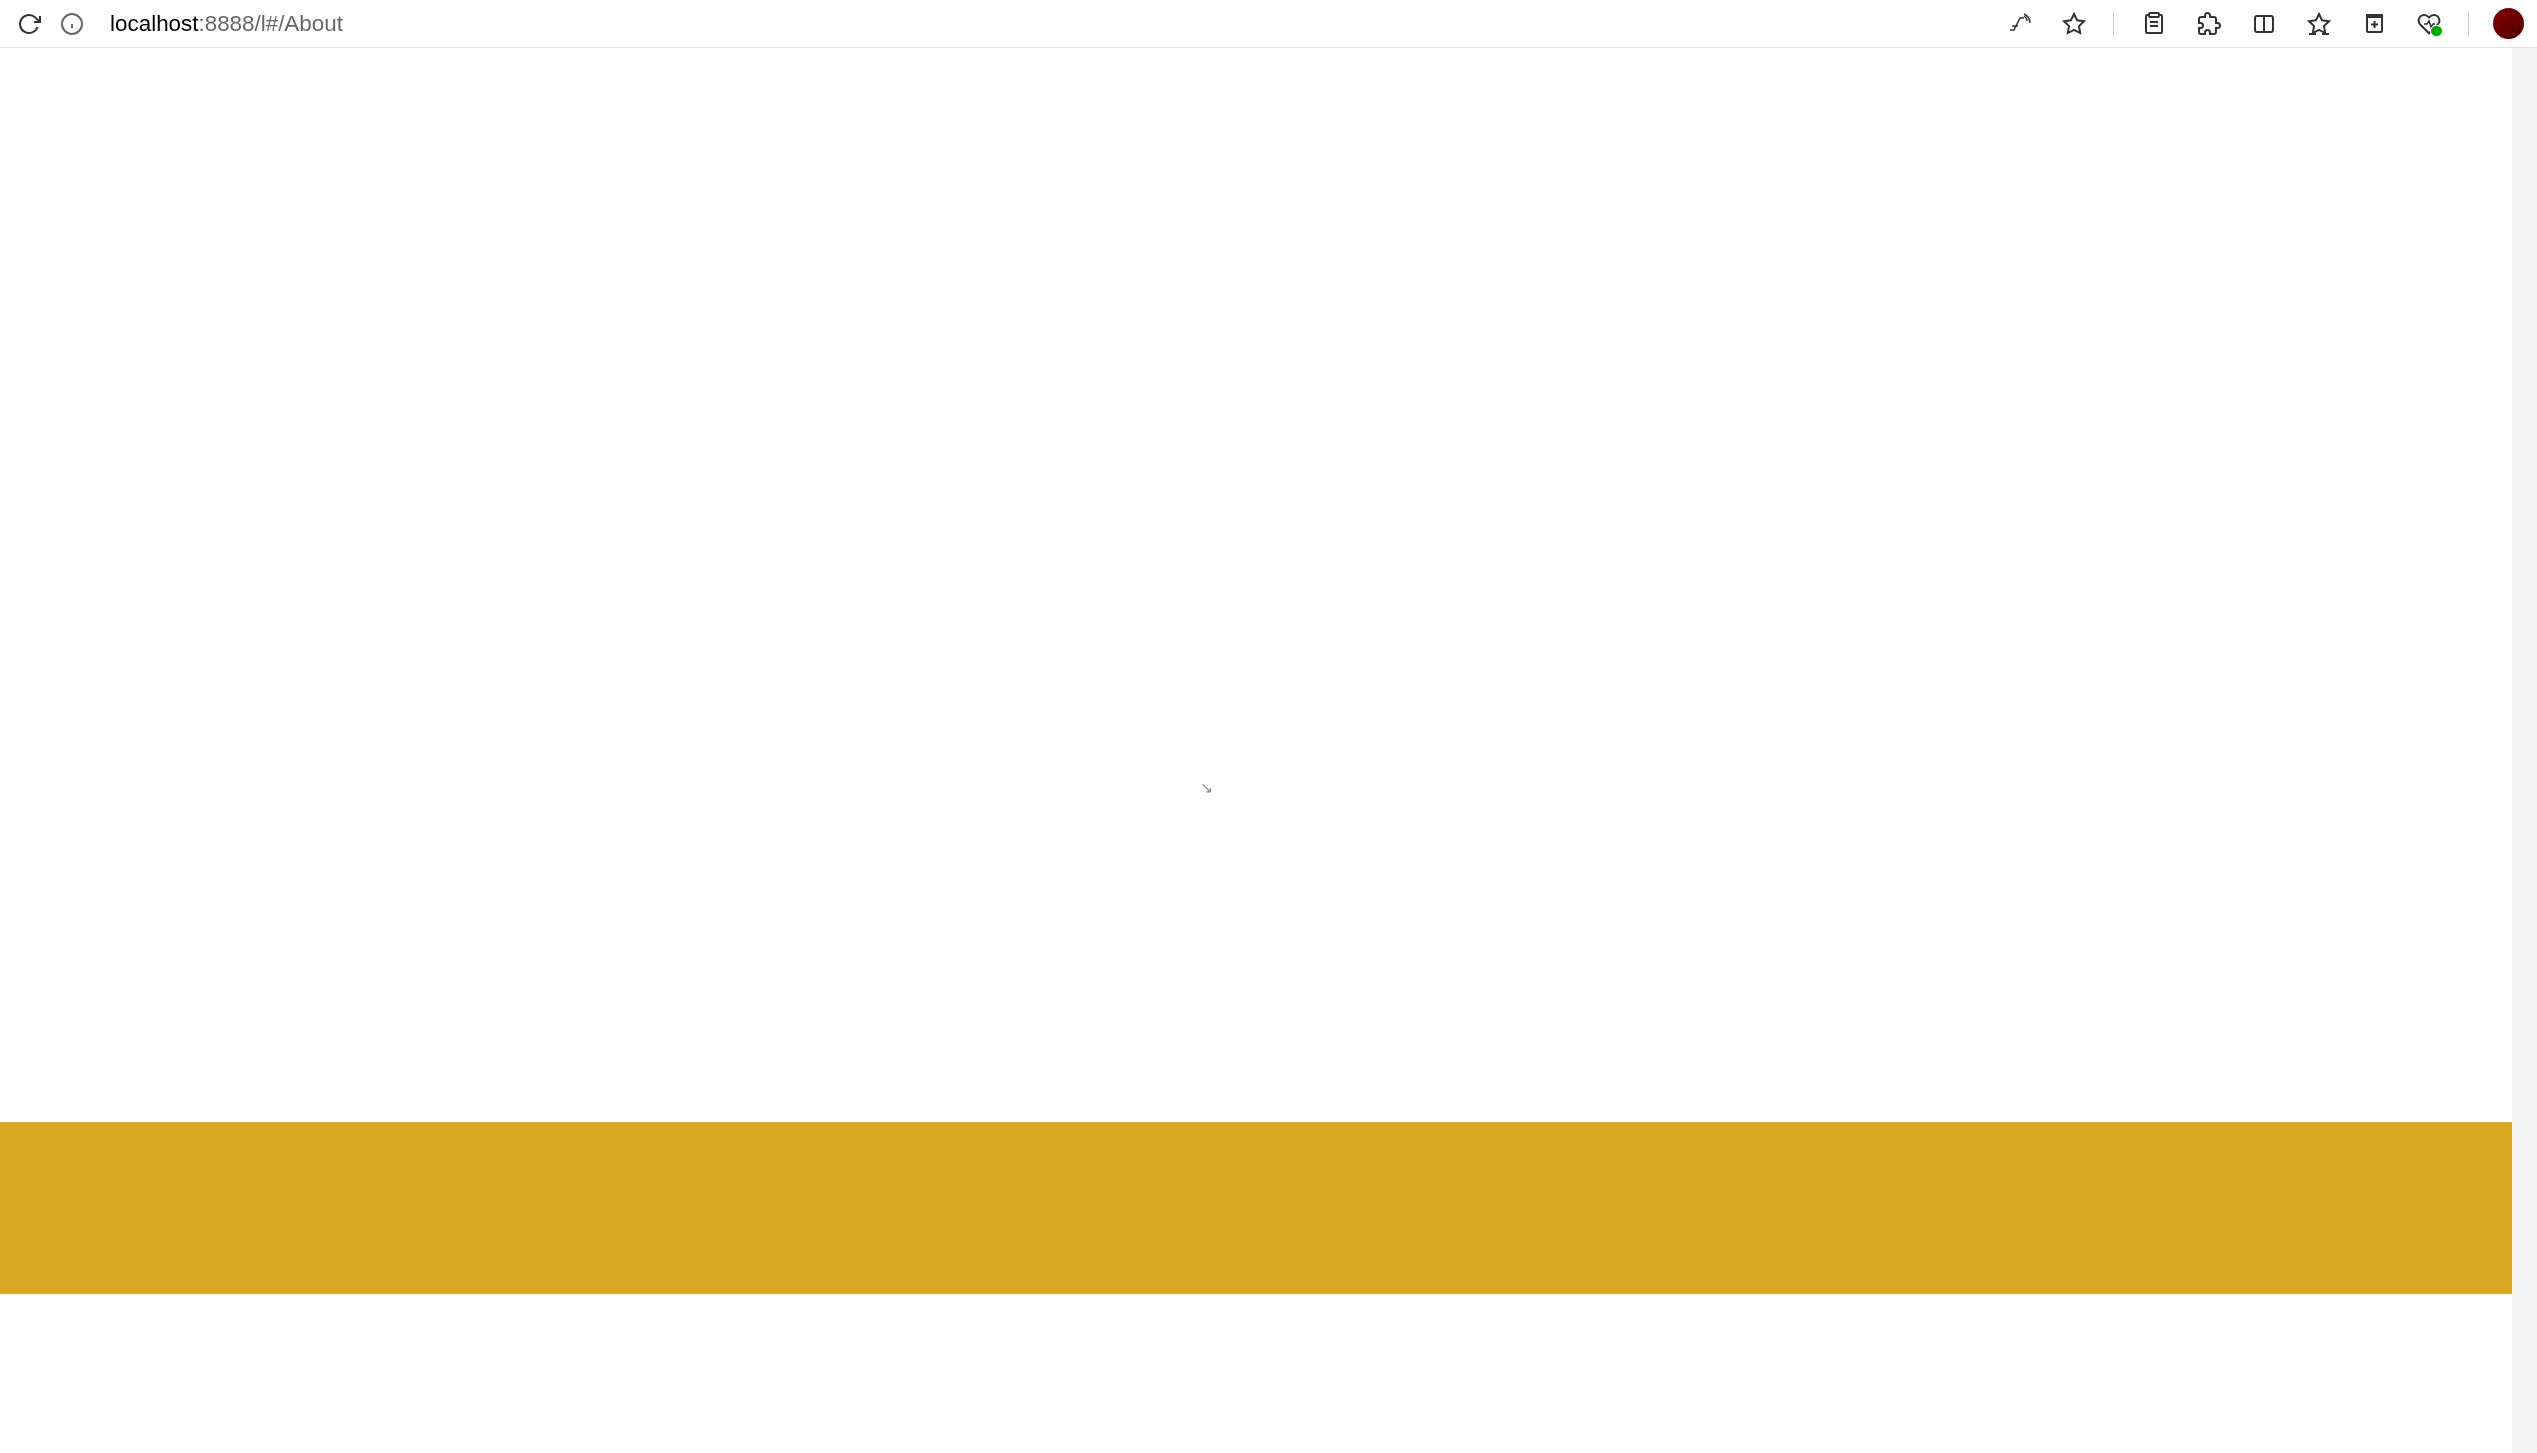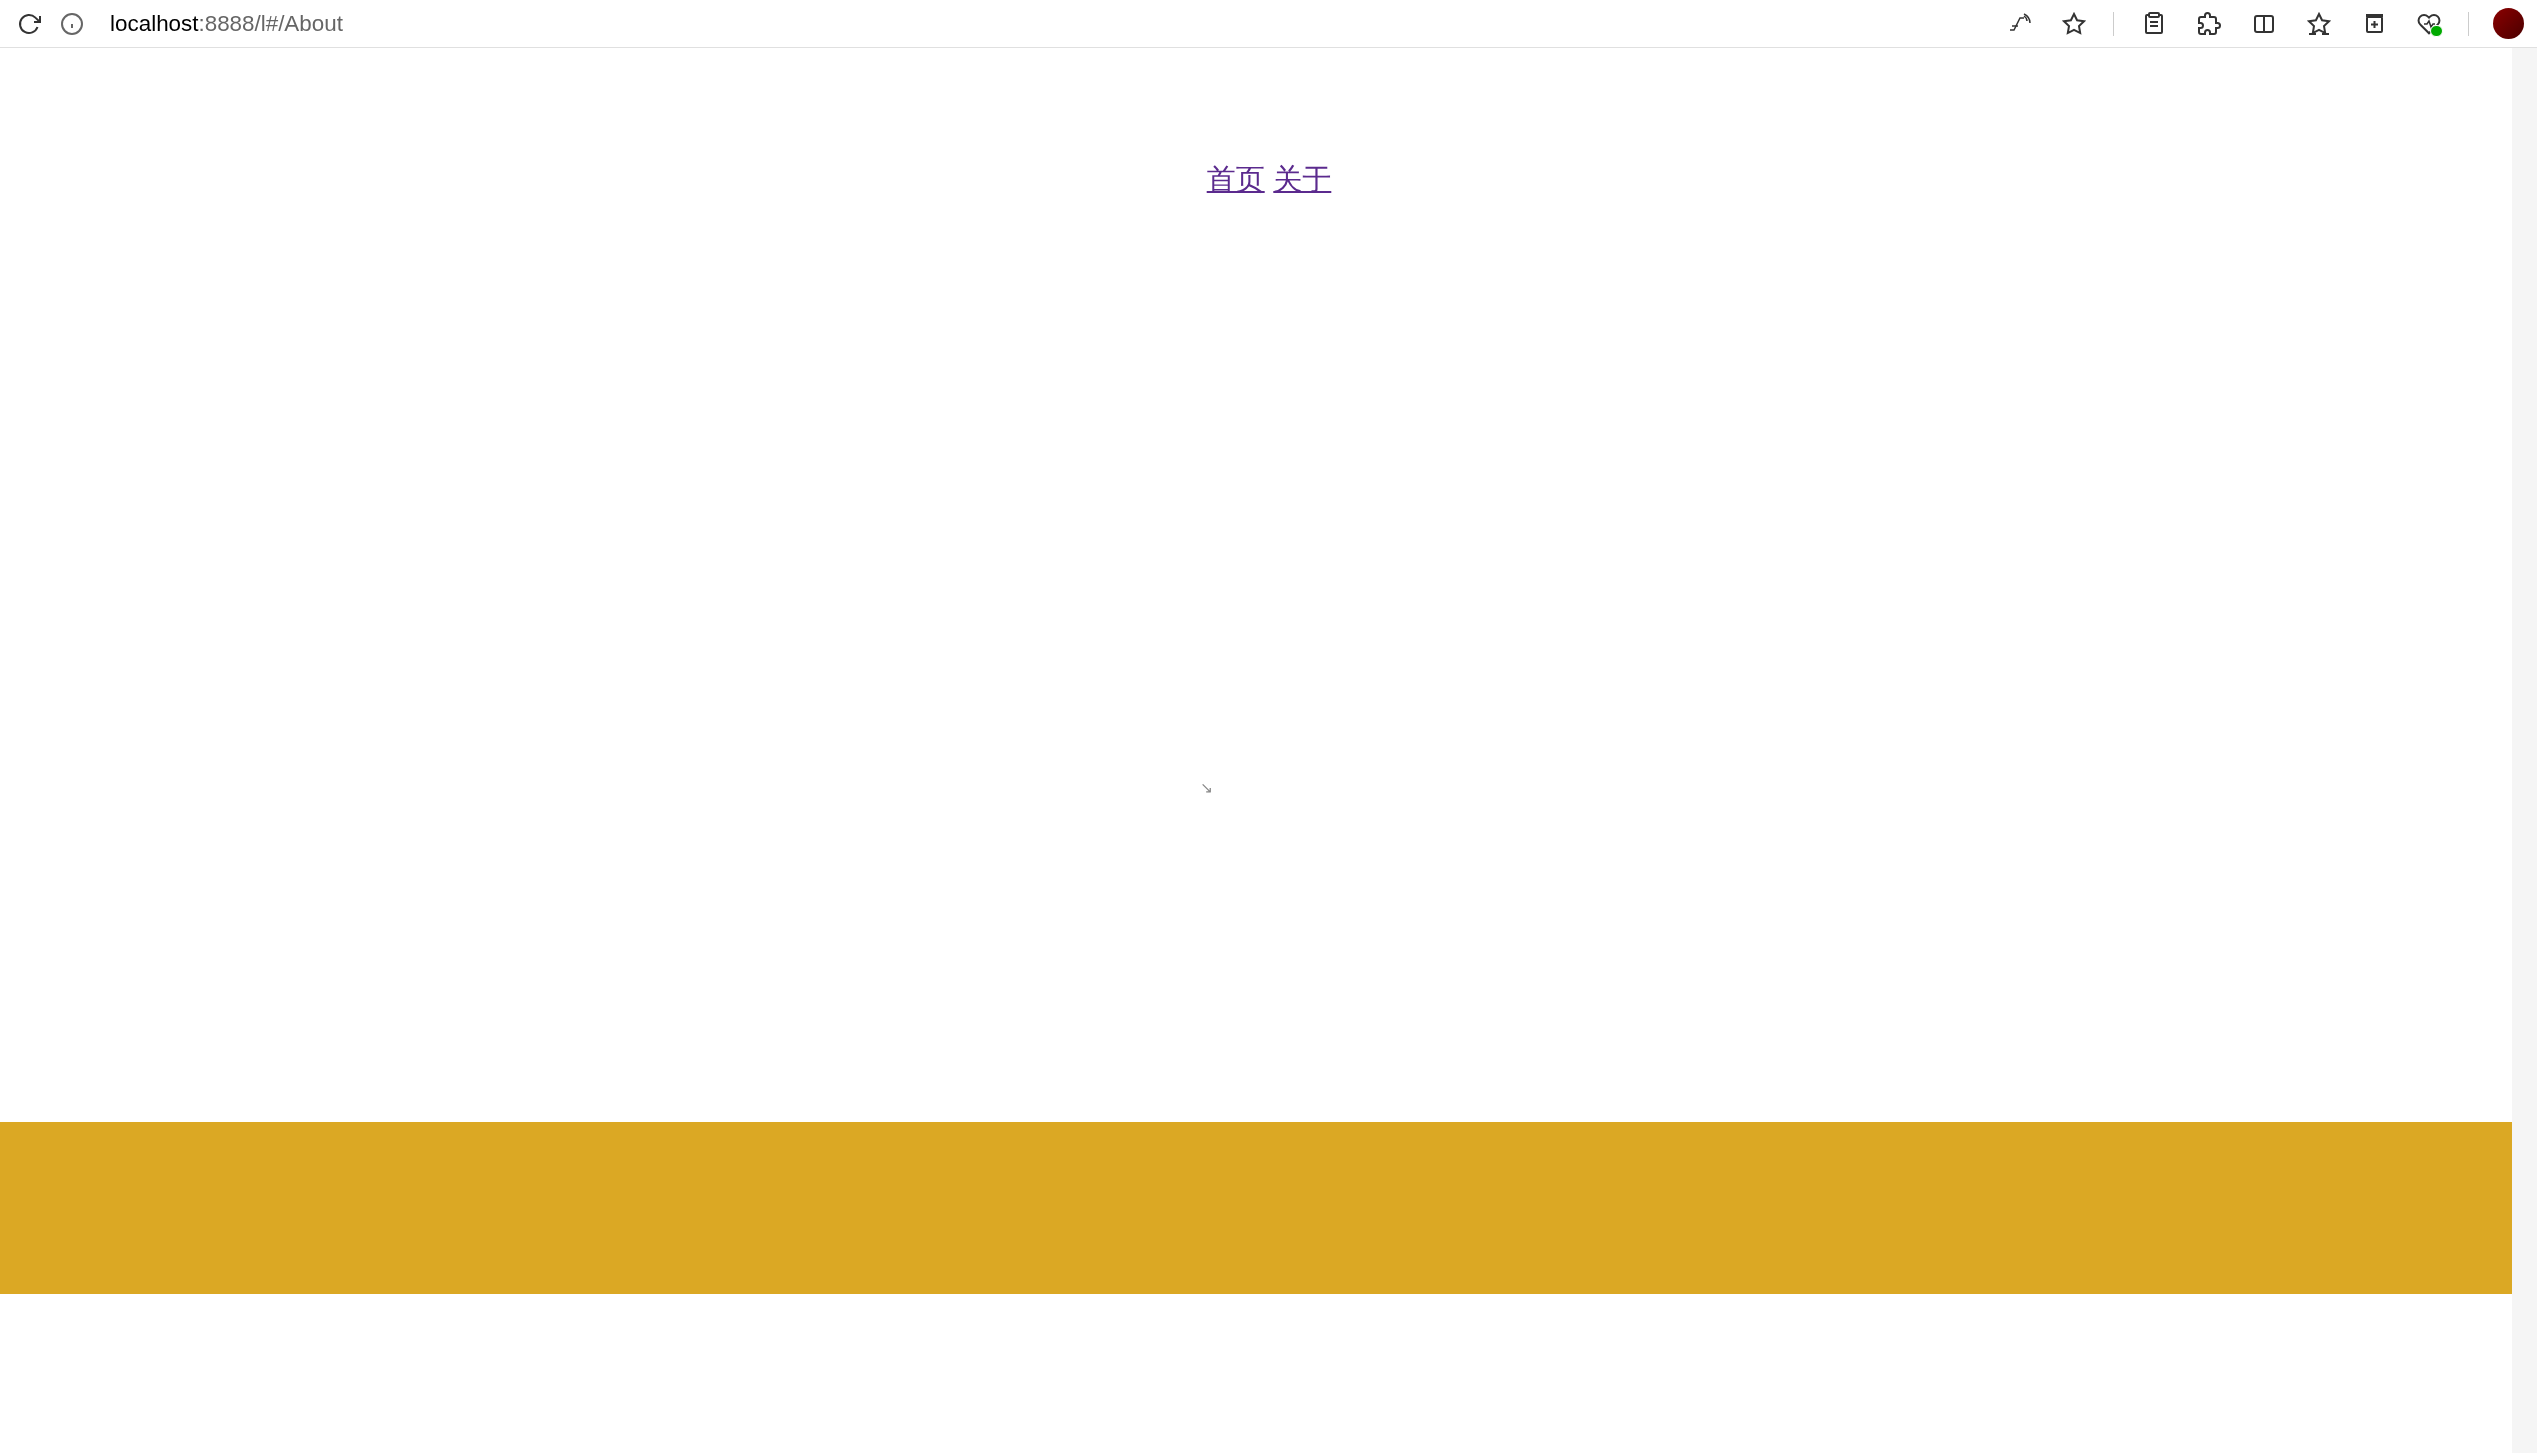--- a/index.html
+++ b/index.html
@@ -237,24 +237,20 @@
         <polyline points="7 12 10 12 12 9 14 15 16 12 18 12" stroke-width="1.5"></polyline>
       </svg>
     </div>
     <div class="toolbar-divider"></div>
     <div class="avatar"></div>
   </div>
 </div>
 
 <div class="page-content">
   <div class="nav-area">
-    <div class="nav-row">
-      <a class="nav-link">首页</a>
-      <a class="nav-link">关于</a>
-    </div>
   </div>
 
   <div class="cursor-mark">↘</div>
 
   <div class="gold-bar"></div>
 
   <div class="scrollbar-track"></div>
 </div>
 
 

